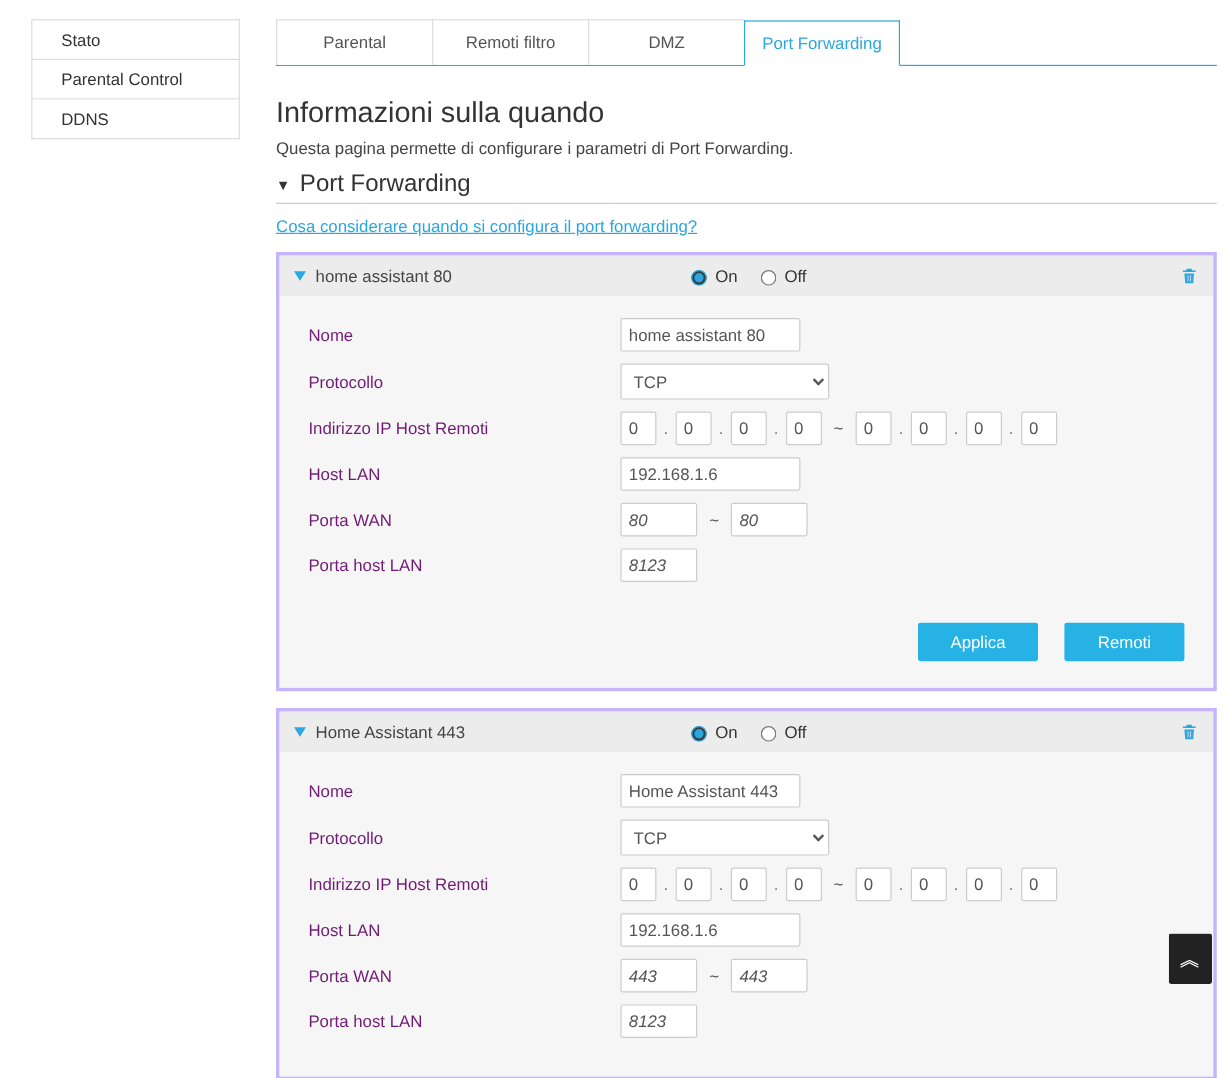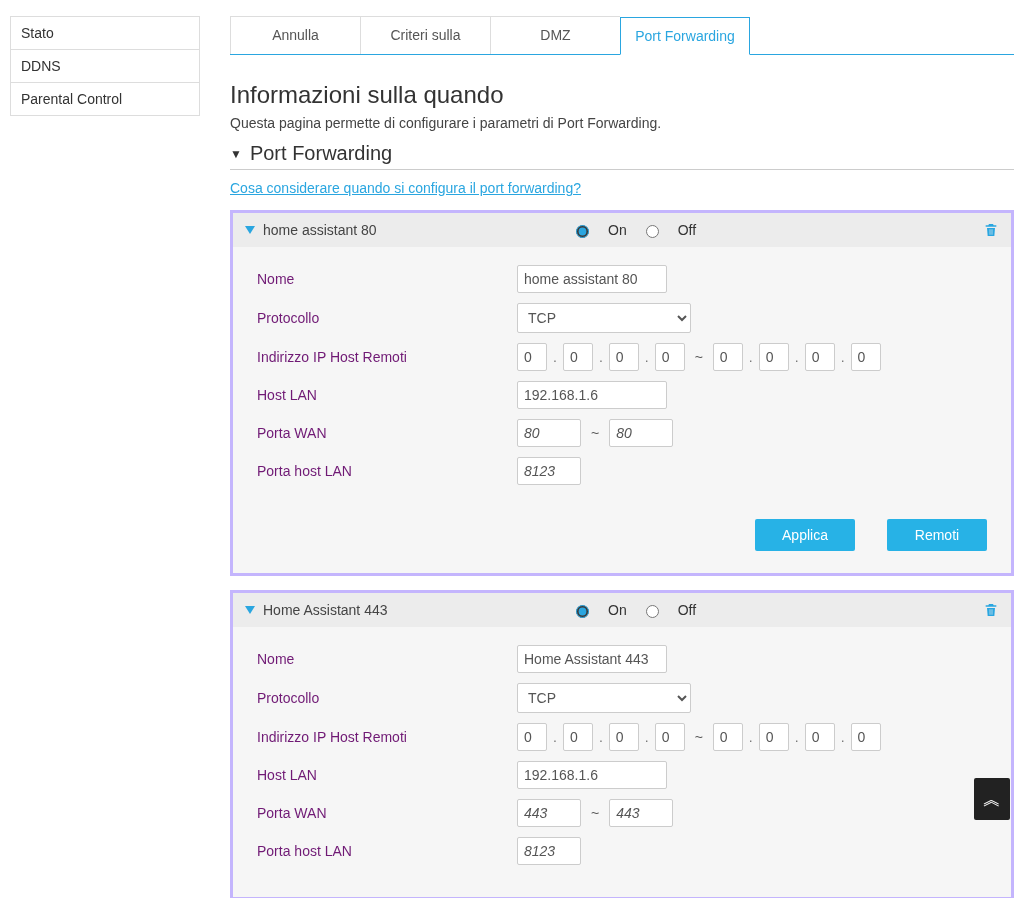--- a/index.html
+++ b/index.html
@@ -17,24 +17,25 @@
     width: 1024px;
   }
   
   .sidebar {
     width: 190px;
     flex: 0 0 190px;
   }
   .sidebar-item {
     border: 1px solid #ddd;
     border-top: none;
-    padding: 8px 10px;
+    padding: 8px 24px;
     font-size: 14px;
     cursor: pointer;
     background: #fff;
+    margin-left: 16px;
   }
   .sidebar-item:first-child { border-top: 1px solid #ddd; }
   .sidebar-item.active { background: #f1f1f1; color: #2aa6e0; }
   
   .main { flex: 1; }
   
   .tabs { display: flex; border-bottom: 1px solid #2aa6e0; }
   .tab {
     width: 130px;
     text-align: center;
@@ -88,21 +89,21 @@
   }
   .tri-blue {
     width: 0; height: 0;
     border-left: 5px solid transparent;
     border-right: 5px solid transparent;
     border-top: 8px solid #2aa6e0;
     cursor: pointer;
   }
   .panel-name { flex: 0 0 300px; color: #444; }
   .onoff { display: flex; align-items: center; gap: 14px; }
-  .radio { display: flex; align-items: center; gap: 16px; }
+  .radio { display: flex; align-items: center; gap: 4px; }
   .radio input { accent-color: #2aa6e0; }
   .trash {
     margin-left: auto;
     width: 16px; height: 18px;
     cursor: pointer;
   }
   .trash svg { width: 100%; height: 100%; }
   .panel-body { background: #f6f6f6; padding: 18px 24px 22px; }
   .form-row { display: flex; align-items: center; margin-bottom: 10px; }
   .form-label { width: 260px; color: #701a75; }
@@ -115,21 +116,21 @@
     color: #555;
     background: #fff;
   }
   .inp-name { width: 150px; }
   .inp-proto { width: 174px; }
   .inp-octet { width: 30px; text-align: left; }
   .inp-host { width: 150px; }
   .inp-port { width: 64px; font-style: italic; }
   .dot { color: #777; }
   .tilde { color: #555; padding: 0 4px; }
-  .btn-row { display: flex; justify-content: flex-end; gap: 32px; margin-top: 34px; }
+  .btn-row { display: flex; justify-content: flex-end; gap: 22px; margin-top: 34px; }
   .btn {
     background: #27b2e6;
     color: #fff;
     border: none;
     border-radius: 2px;
     width: 100px;
     padding: 8px 0;
     font-size: 14px;
     cursor: pointer;
   }
@@ -146,29 +147,29 @@
     border-radius: 2px;
   }
 </style>
 </head>
 <body>
 
 <div class="page">
 
   <div class="sidebar">
     <div class="sidebar-item"><span>Stato</span></div>
+    <div class="sidebar-item"><span>Parental Control</span></div>
     <div class="sidebar-item"><span>DDNS</span></div>
-    <div class="sidebar-item"><span>Parental Control</span></div>
   </div>
 
   <div class="main">
     
     <div class="tabs">
-      <div class="tab"><span>Annulla</span></div>
-      <div class="tab"><span>Criteri sulla</span></div>
+      <div class="tab"><span>Parental</span></div>
+      <div class="tab"><span>Remoti filtro</span></div>
       <div class="tab"><span>DMZ</span></div>
       <div class="tab active"><span>Port Forwarding</span></div>
     </div>
 
     
     <div class="page-title">Informazioni sulla quando</div>
     <div class="page-desc">Questa pagina permette di configurare i parametri di Port Forwarding.</div>
 
     
     <div class="section-header">

